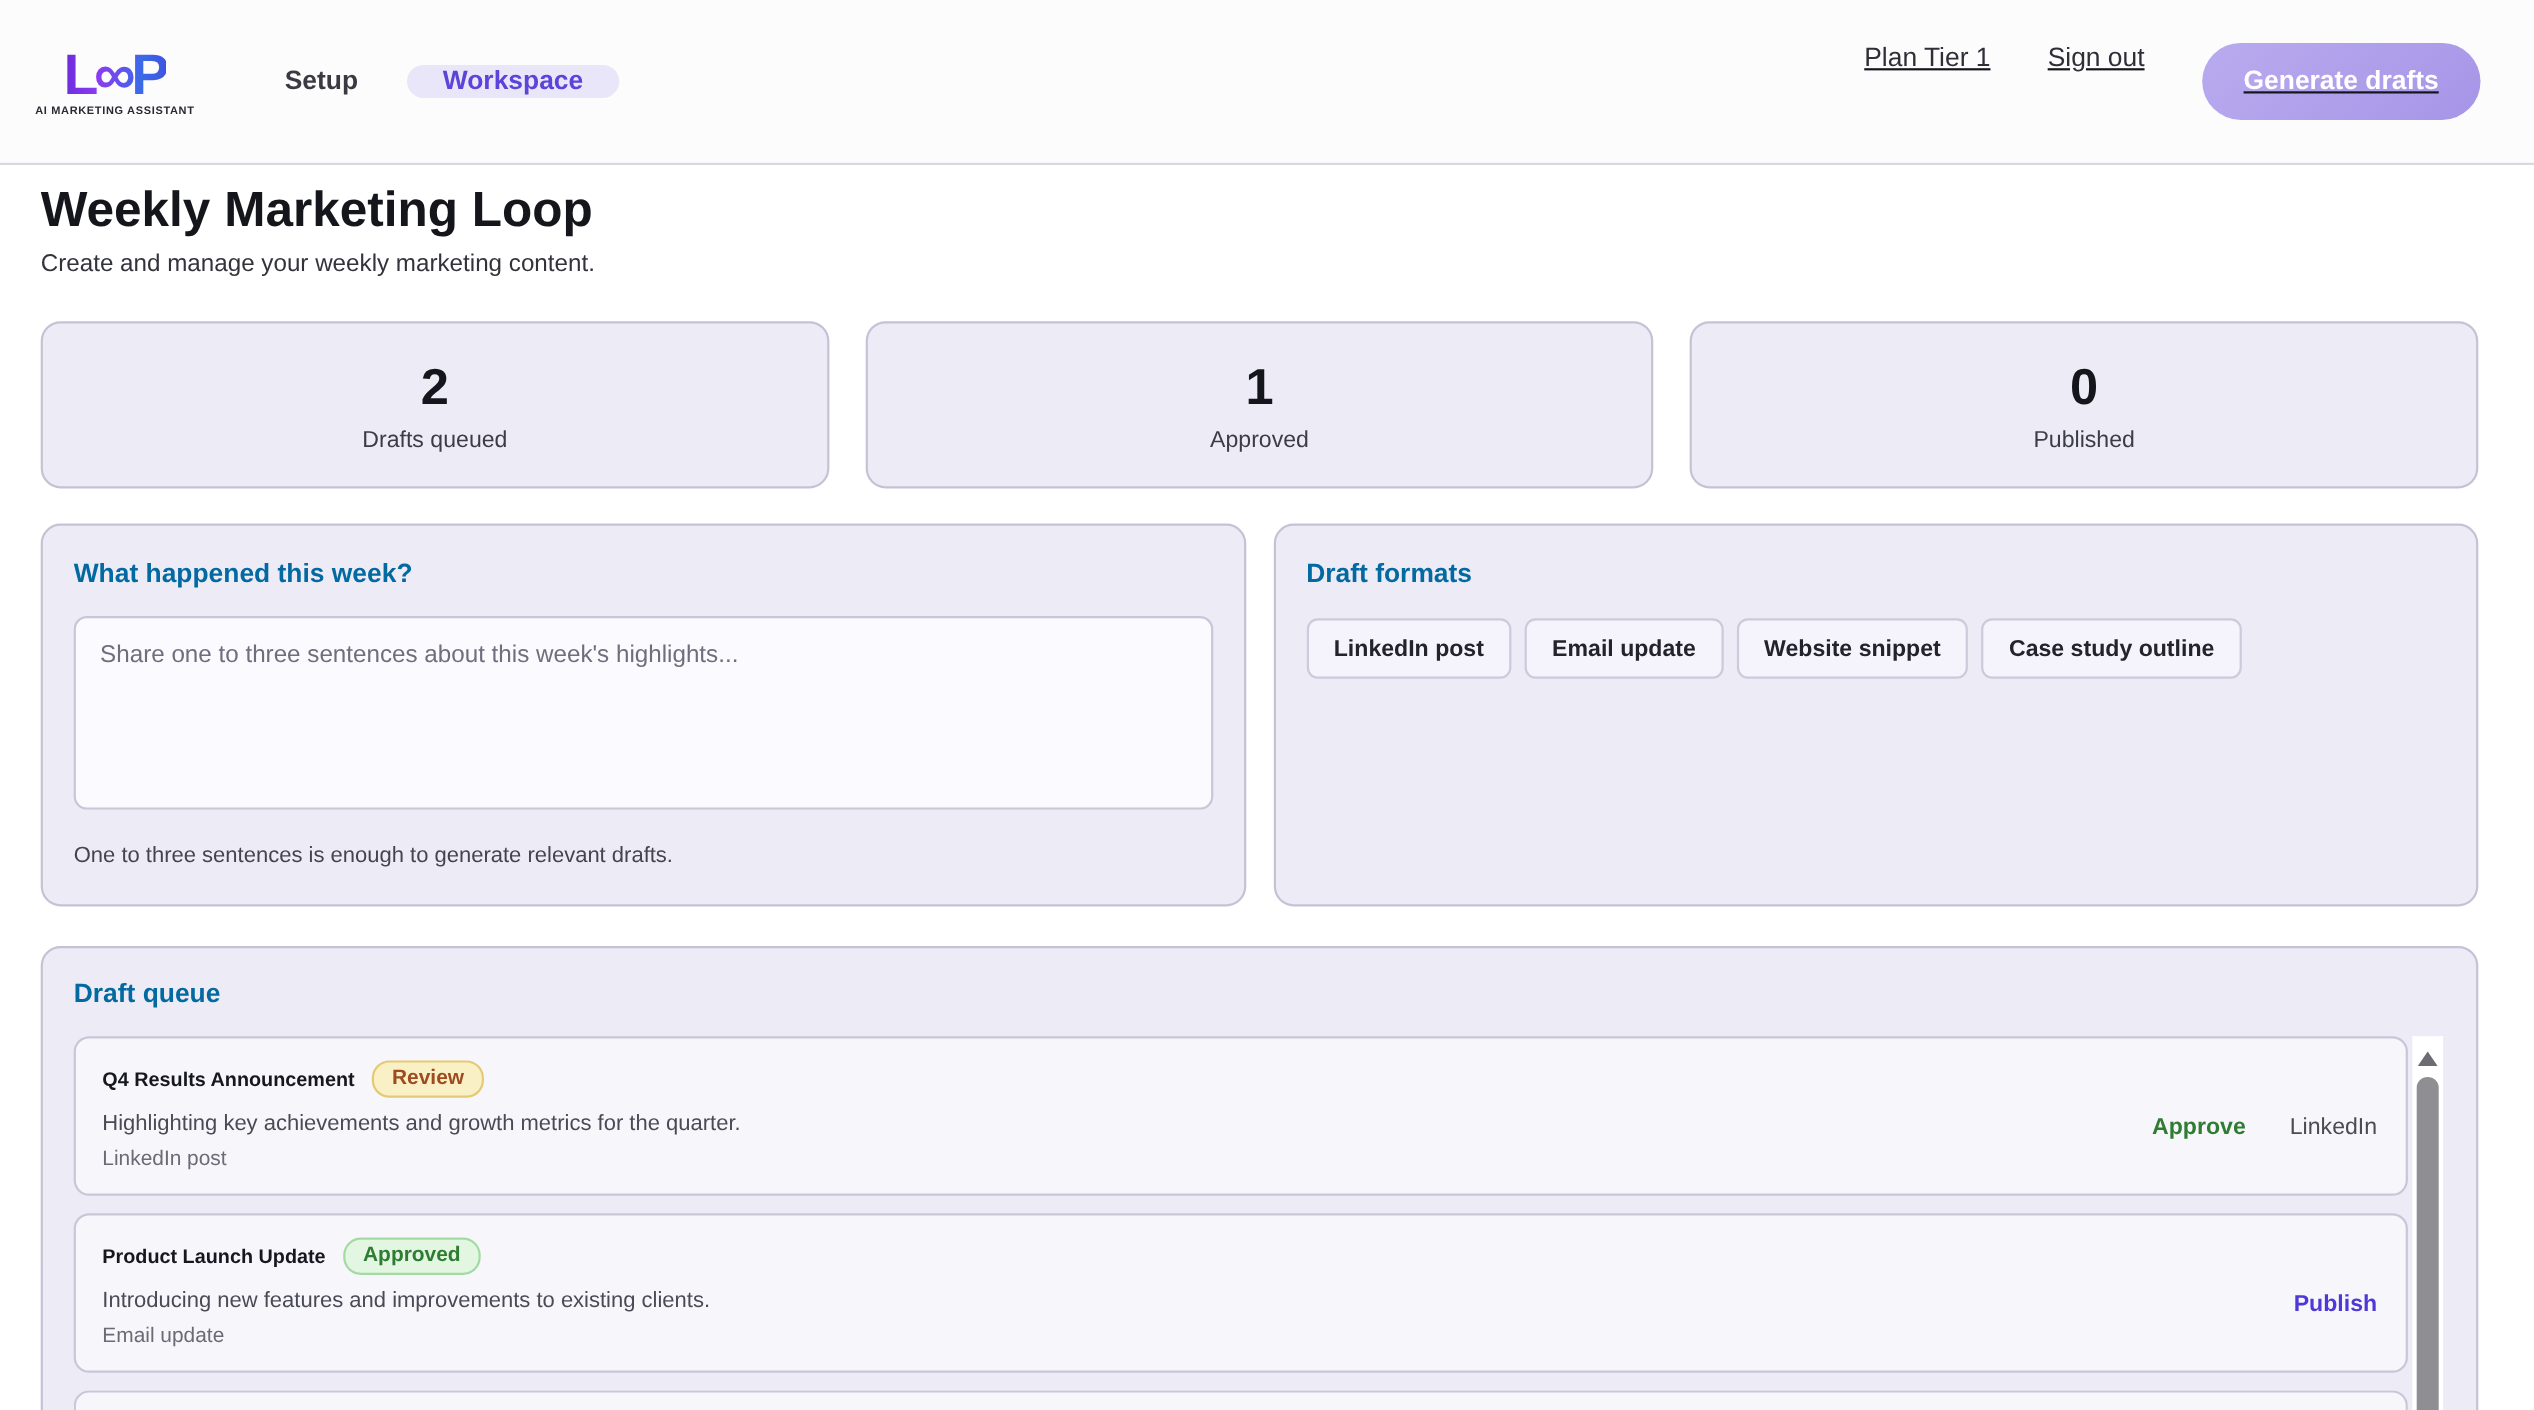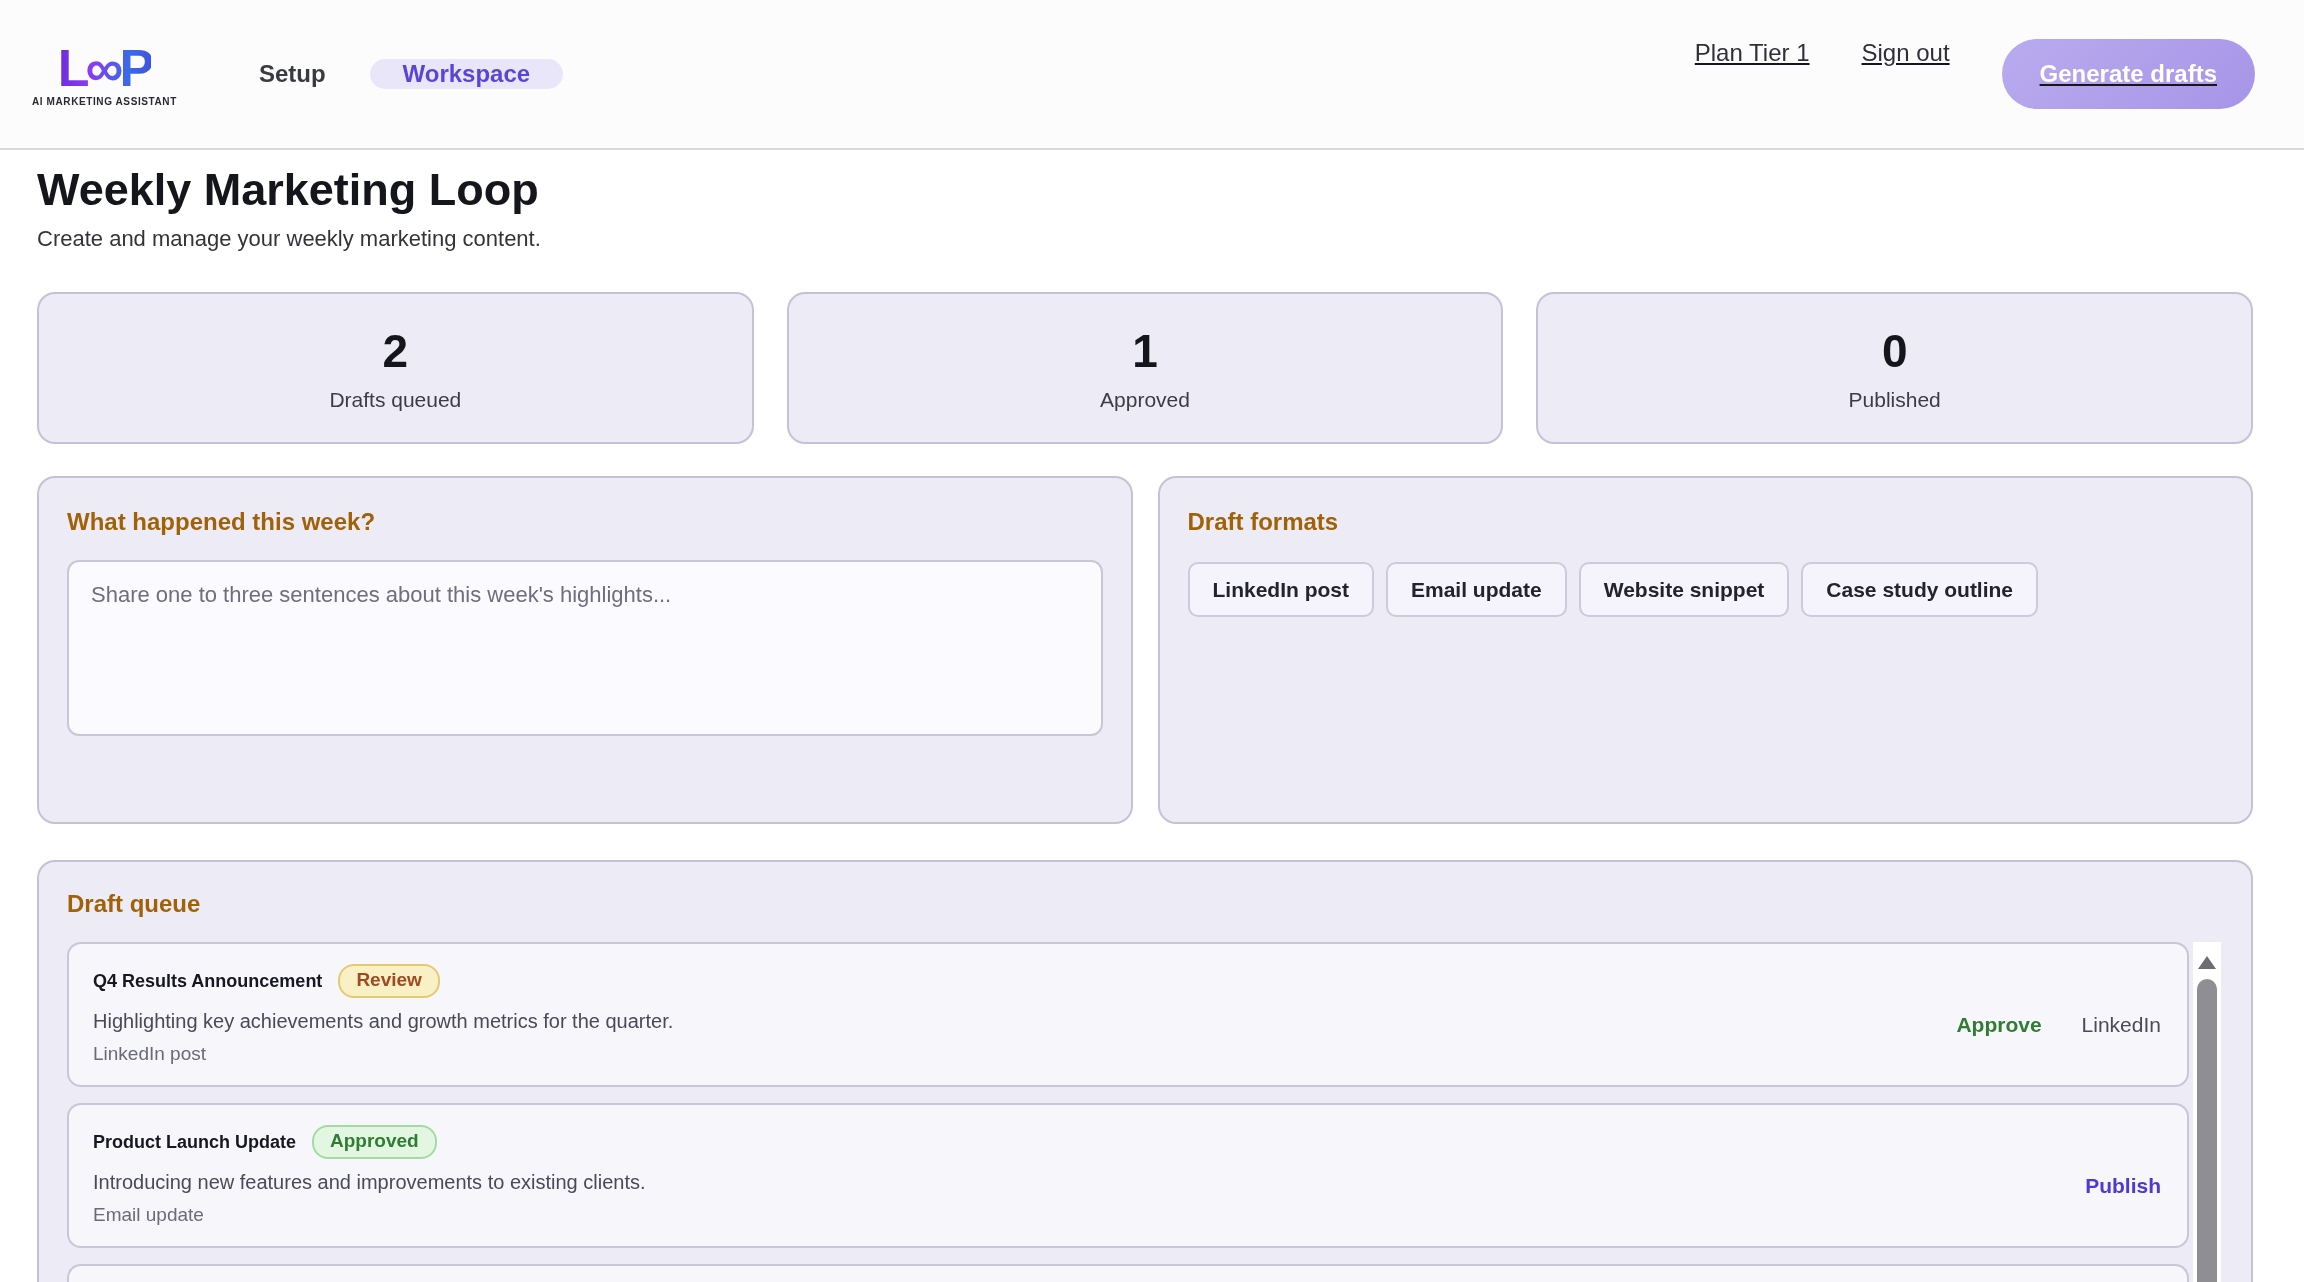--- a/index.html
+++ b/index.html
@@ -90,21 +90,21 @@
   .stat-label { margin-top: 10px; font-size: 21px; color: #3c3c48; }
 
   .mid-row { margin-top: 32px; display: flex; gap: 25px; }
   .panel {
     background: #edebf6;
     border: 2px solid #c5c2d5;
     border-radius: 18px;
     padding: 30px 28px;
   }
   .mid-row .panel { flex: 1; height: 348px; }
-  .panel h2 { font-size: 24px; font-weight: 700; color: #a16207; }
+  .panel h2 { font-size: 24px; font-weight: 700; color: #0369a1; }
 
   .week-textarea {
     margin-top: 24px;
     width: 100%;
     height: 176px;
     background: #fbfafe;
     border: 2px solid #c9c6d8;
     border-radius: 12px;
     padding: 20px 22px;
     font-family: inherit;
@@ -221,20 +221,21 @@
     <div class="stat-card">
       <div class="stat-value">0</div>
       <div class="stat-label">Published</div>
     </div>
   </div>
 
   <div class="mid-row">
     <section class="panel week-panel">
       <h2>What happened this week?</h2>
       <textarea class="week-textarea" placeholder="Share one to three sentences about this week's highlights..." style=""></textarea>
+      <p class="hint">One to three sentences is enough to generate relevant drafts.</p>
     </section>
 
     <section class="panel formats-panel">
       <h2>Draft formats</h2>
       <div class="format-row">
         <button class="format-btn">LinkedIn post</button>
         <button class="format-btn">Email update</button>
         <button class="format-btn">Website snippet</button>
         <button class="format-btn">Case study outline</button>
       </div>

